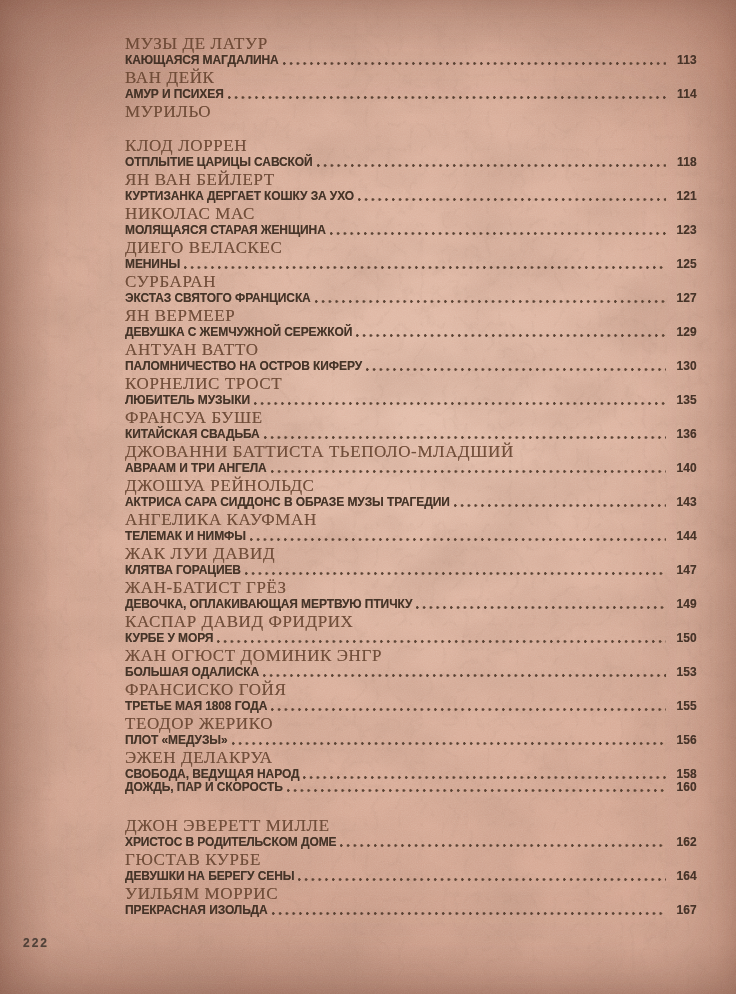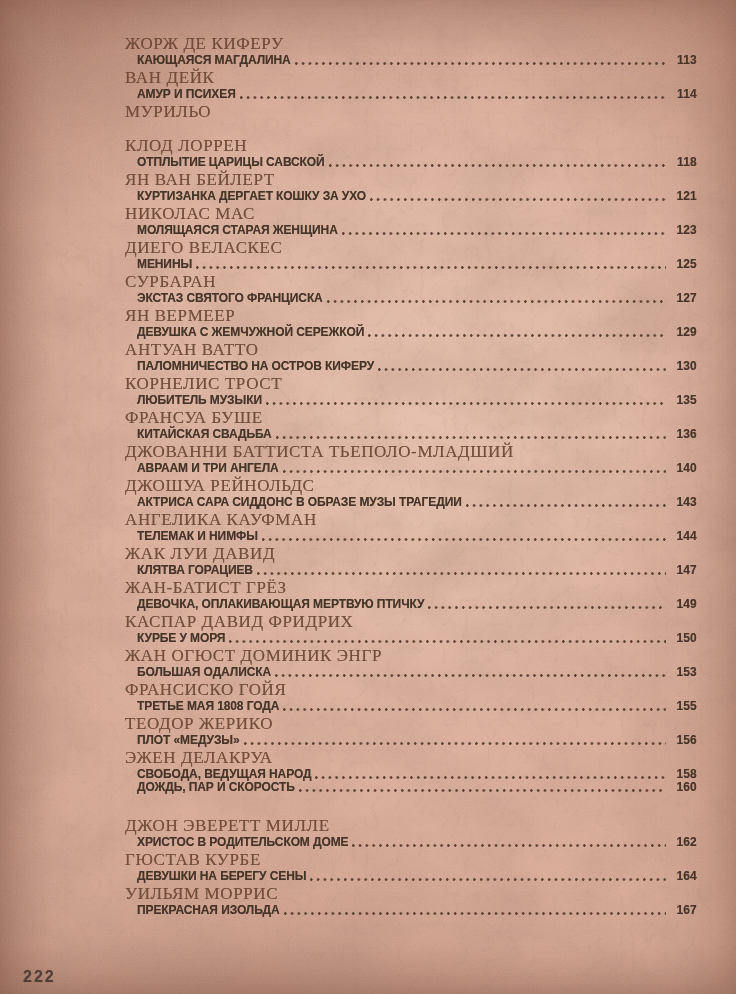--- a/index.html
+++ b/index.html
@@ -29,21 +29,21 @@
   .artist{
     font-family:"Liberation Serif", serif;
     font-size:17px;line-height:21px;
     letter-spacing:0.6px;
     color:#714e3a;
     white-space:nowrap;
     text-shadow:0 0 0.6px rgba(113,78,58,0.55);
   }
   .title-row{
     display:flex;align-items:flex-end;
-    height:13px;line-height:13px;margin-left:12px;
+    height:13px;line-height:13px;
   }
   .title{
     font-size:12px;font-weight:bold;
     letter-spacing:-0.1px;
     color:#453428;
     white-space:nowrap;
     text-shadow:0 0 0.5px rgba(69,52,40,0.5);
   }
   .leader{
     flex:1 1 auto;
@@ -56,25 +56,24 @@
   }
   .pagenum{
     font-size:12px;font-weight:bold;
     color:#46352a;
     min-width:25px;text-align:right;
     letter-spacing:0.2px;
     text-shadow:0 0 0.5px rgba(70,53,42,0.5);
   }
   .folio{
     position:absolute;left:23px;top:936px;
-    font-size:16px;font-weight:bold;
+    font-size:12px;font-weight:bold;
     letter-spacing:2px;
     color:#50453d;
     text-shadow:0 0 0.7px rgba(80,69,61,0.5);
-    margin-top:32px;
   }
 </style>
 </head>
 <body>
 
 <div class="scan">
 
   <svg class="texture" width="736" height="994" xmlns="http://www.w3.org/2000/svg" aria-hidden="true">
     <defs>
       <filter id="mottle" x="-5%" y="-5%" width="110%" height="110%">
@@ -90,21 +89,21 @@
         <feColorMatrix in="g" type="matrix" values="0 0 0 0 1  0 0 0 0 0.93  0 0 0 0 0.86  0.45 0.45 0.45 0 -0.5"></feColorMatrix>
       </filter>
     </defs>
     <rect width="736" height="994" filter="url(#mottle)" opacity="0.45"></rect>
     <rect width="736" height="994" filter="url(#cracks)" opacity="0.28"></rect>
     <rect width="736" height="994" filter="url(#grain)" opacity="0.22"></rect>
   </svg>
 
   <div class="content">
   <div class="entry">
-    <div class="artist">ЖОРЖ ДЕ КИФЕРУ</div>
+    <div class="artist">МУЗЫ ДЕ ЛАТУР</div>
     <div class="title-row">
       <span class="title">КАЮЩАЯСЯ МАГДАЛИНА</span>
       <span class="leader"></span>
       <span class="pagenum">113</span>
     </div>
   </div>
 
   <div class="entry">
     <div class="artist">ВАН ДЕЙК</div>
     <div class="title-row">

